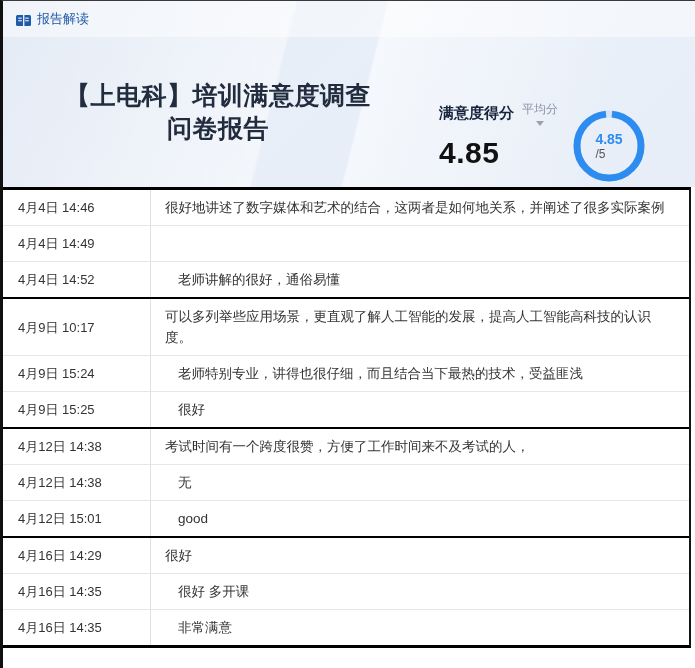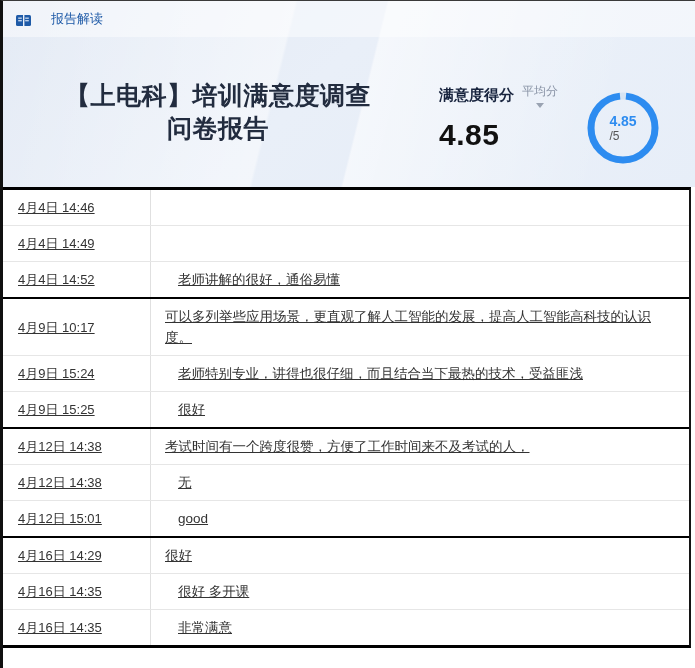--- a/index.html
+++ b/index.html
@@ -26,41 +26,41 @@
       linear-gradient(284deg, rgba(255,255,255,0) 60%, rgba(255,255,255,0.45) 60.4%, rgba(255,255,255,0.05) 100%),
       linear-gradient(135deg, #e2e9f4 0%, #e9eff8 45%, #e4ecf7 100%);
     position:relative;
   }
   .topbar {
     height:36px;
     display:flex; align-items:center;
     padding-left:13px;
     background:rgba(255,255,255,0.45);
   }
-  .nav-item { display:flex; align-items:center; gap:20px; cursor:pointer; }
+  .nav-item { display:flex; align-items:center; gap:6px; cursor:pointer; }
   .nav-item .label { font-size:13px; color:#1e5aa7; }
   .book-icon { width:15px; height:13px; display:inline-block; }
 
   .header-body { display:flex; }
   .title-block {
     width:430px;
     margin-top:42px;
     text-align:center;
     font-size:25px;
     font-weight:600;
     color:#222c3f;
     line-height:33px;
     letter-spacing:0.5px;
   }
 
   .score-panel {
     display:flex;
-    margin-top:46px;
+    margin-top:64px;
     margin-left:6px;
-    gap:30px;
+    gap:16px;
   }
   .score-left { width:115px; }
   .score-head { display:flex; align-items:center; gap:8px; white-space:nowrap; }
   .score-label { font-size:15px; font-weight:bold; color:#17233d; }
   .score-mode {
     font-size:12px; color:#8a94a6;
     display:flex; align-items:center; gap:3px; cursor:pointer;flex-direction:column;
   }
   .caret-down-icon {
     width:0; height:0; display:inline-block;
@@ -83,21 +83,20 @@
   .gauge-value { font-size:14px; font-weight:bold; color:#2d8cf0; line-height:16px; }
   .gauge-max { font-size:12px; color:#555; line-height:15px; }
 
   
   .table {
     margin-right:4px;
     border-top:3px solid #000;
     border-right:2px solid #141414;
     border-bottom:3px solid #000;
     background:#fff;
-    text-decoration:underline;
   }
   .group { border-top:2px solid #000; }
   .group:first-child { border-top:none; }
   .row { display:flex; }
   .row + .row { border-top:1px solid #e6e6e6;gap:13px; }
   .cell-time {
     width:148px; flex:0 0 148px;
     border-right:1px solid #e0e0e0;
     display:flex; align-items:center;
     padding:7px 8px 7px 15px;
@@ -167,20 +166,21 @@
         </div>
       </div>
     </div>
   </div>
 
   <div class="table">
 
     <div class="group">
       <div class="row">
         <div class="cell-time">4月4日 14:46</div>
+        <div class="cell-text">很好地讲述了数字媒体和艺术的结合，这两者是如何地关系，并阐述了很多实际案例</div>
       </div>
       <div class="row">
         <div class="cell-time">4月4日 14:49</div>
       </div>
       <div class="row">
         <div class="cell-time">4月4日 14:52</div>
         <div class="cell-text">老师讲解的很好，通俗易懂</div>
       </div>
     </div>
 

